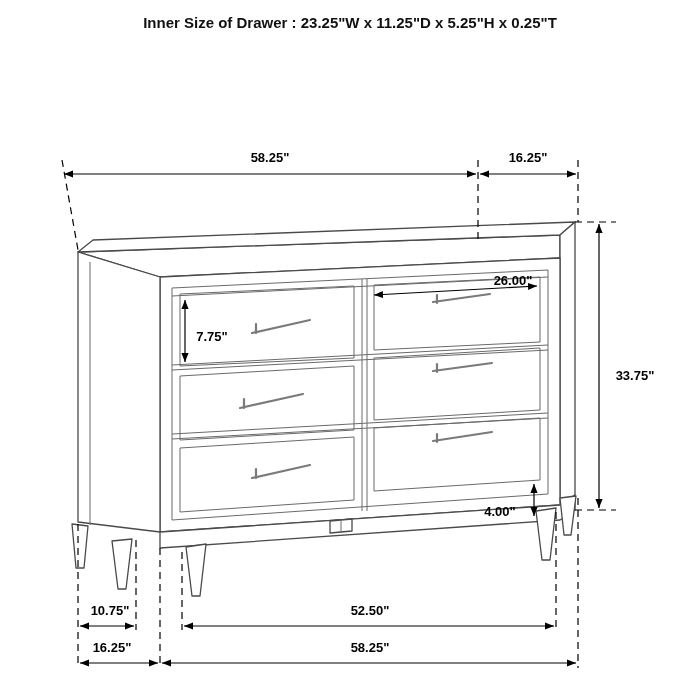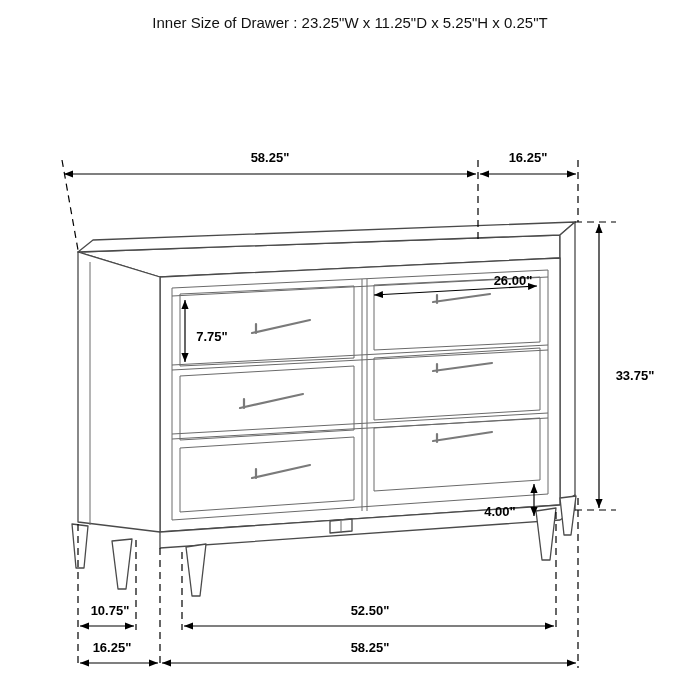--- a/index.html
+++ b/index.html
@@ -20,21 +20,21 @@
     width: 700px;
     height: 700px;
   }
   #title {
     position: absolute;
     left: 0;
     top: 14px;
     width: 700px;
     text-align: center;
     font-size: 15px;
-    font-weight: normal;
+    font-weight: bold;
     letter-spacing: 0px;
     color: #111;
   }
   svg#drawing {
     position: absolute;
     left: 0;
     top: 0;
   }
   .dimtext {
     font-family: "Liberation Sans", sans-serif;

